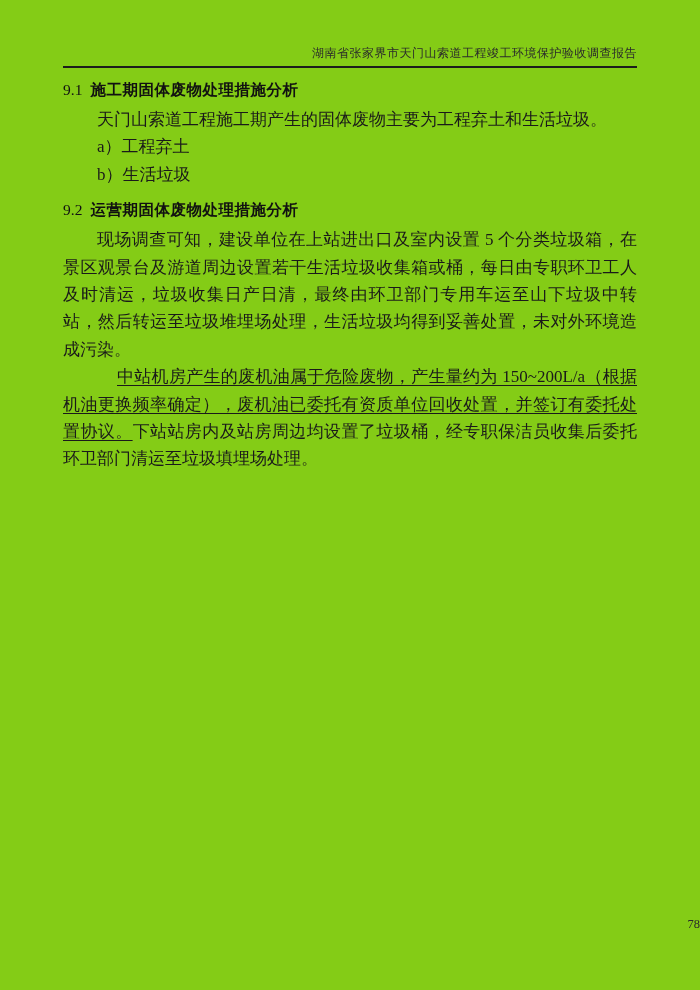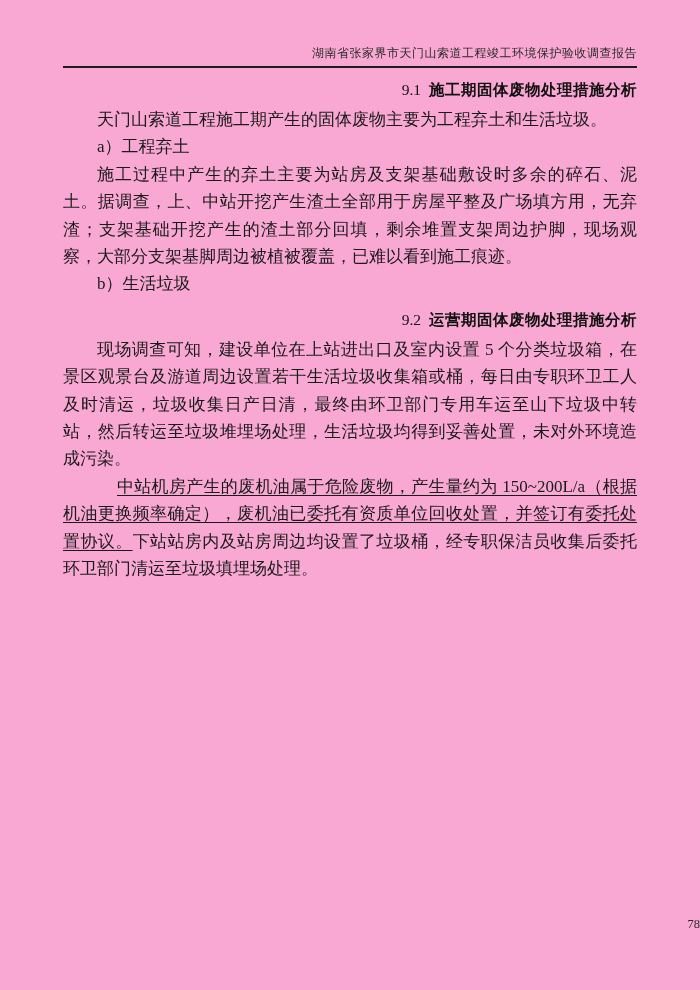--- a/index.html
+++ b/index.html
@@ -2,21 +2,21 @@
 <html><head>
 <meta charset="utf-8">
 <style>
   * { box-sizing: border-box; }
   html, body { margin: 0; padding: 0; background: #ffffff; }
   .page {
     position: relative;
     width: 700px;
     height: 990px;
     margin: 0 auto;
-    background: #f9a8d4;
+    background: #84cc16;
     color: #1a1a1a;
     font-family: "Liberation Serif", "DejaVu Serif", serif;
     padding: 0 63px;
     overflow: hidden;
   }
   .running-header {
     padding-top: 46px;
     padding-bottom: 5px;
     border-bottom: 2px solid #1c1c1c;
     text-align: right;
@@ -40,21 +40,20 @@
   .chapter-heading .h-title {
     font-family: "Liberation Sans", "DejaVu Sans", sans-serif;
     letter-spacing: 1px;
   }
   .section-heading {
     margin: 12px 0 6px 0;
     font-size: 15.5px;
     line-height: 20px;
     font-weight: bold;
     color: #111111;
-    text-align: right;
   }
   .section-heading .h-num {
     font-family: "Liberation Serif", "DejaVu Serif", serif;
     margin-right: 8px;
     font-weight: normal;
   }
   .section-heading .h-title {
     font-family: "Liberation Sans", "DejaVu Sans", sans-serif;
     letter-spacing: 0.5px;
   }
@@ -93,21 +92,20 @@
 
 
   <h2 class="section-heading">
     <span class="h-num">9.1</span><span class="h-title">施工期固体废物处理措施分析</span>
   </h2>
 
   <p class="body-text">天门山索道工程施工期产生的固体废物主要为工程弃土和生活垃圾。</p>
 
   <p class="body-text">a）工程弃土</p>
 
-  <p class="body-text">施工过程中产生的弃土主要为站房及支架基础敷设时多余的碎石、泥土。据调查，上、中站开挖产生渣土全部用于房屋平整及广场填方用，无弃渣；支架基础开挖产生的渣土部分回填，剩余堆置支架周边护脚，现场观察，大部分支架基脚周边被植被覆盖，已难以看到施工痕迹。</p>
 
   <p class="body-text">b）生活垃圾</p>
 
 
   <h2 class="section-heading">
     <span class="h-num">9.2</span><span class="h-title">运营期固体废物处理措施分析</span>
   </h2>
 
 
   <p class="body-text">现场调查可知，建设单位在上站进出口及室内设置 5 个分类垃圾箱，在景区观景台及游道周边设置若干生活垃圾收集箱或桶，每日由专职环卫工人及时清运，垃圾收集日产日清，最终由环卫部门专用车运至山下垃圾中转站，然后转运至垃圾堆埋场处理，生活垃圾均得到妥善处置，未对外环境造成污染。</p>

